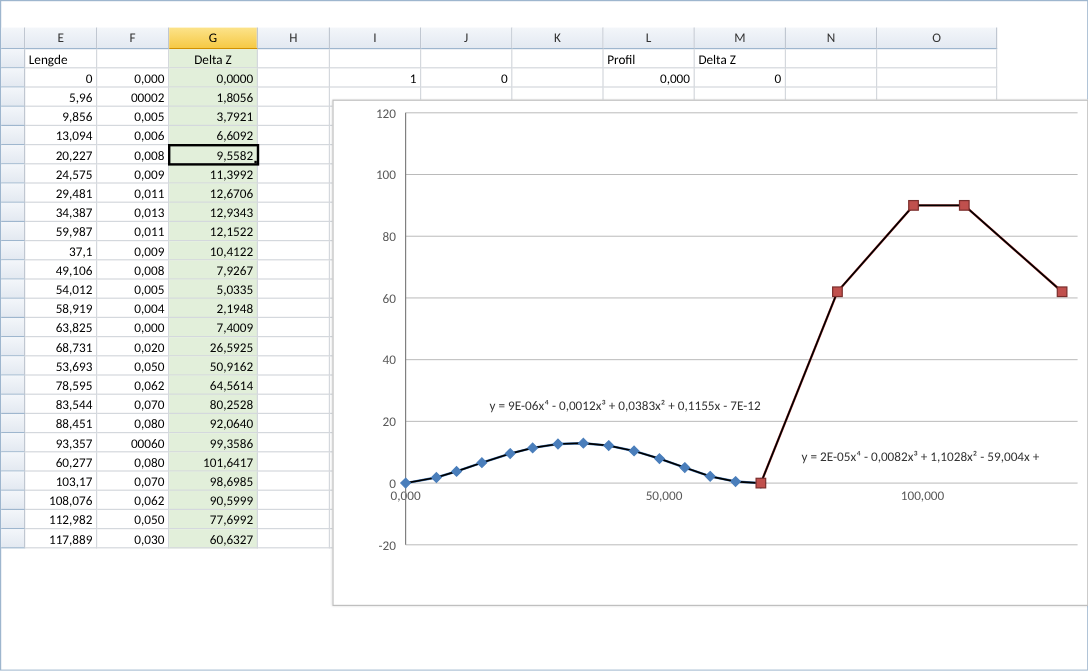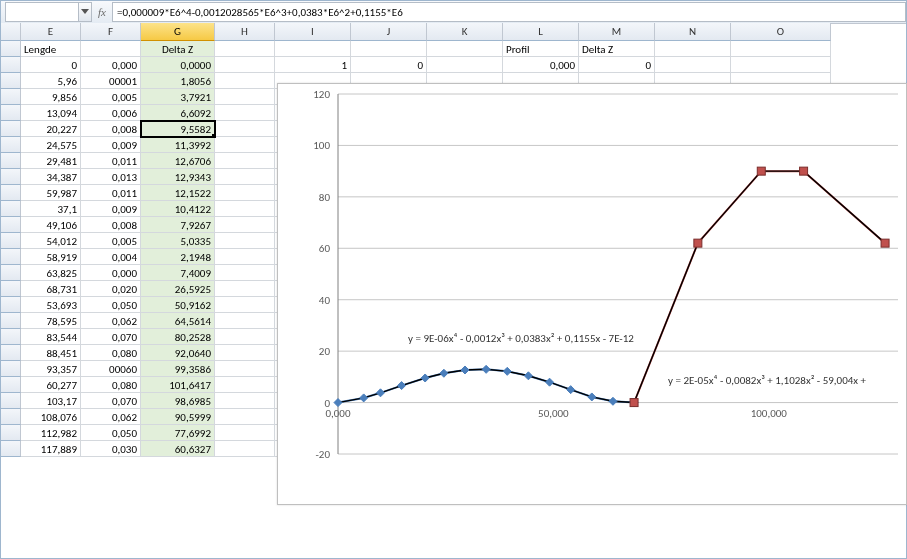--- a/index.html
+++ b/index.html
@@ -132,34 +132,20 @@
     border: 1px solid #bfbfbf;
     box-shadow: 0 0 2px rgba(0,0,0,0.15);
   }
   .chart svg { width:100%; height:100%; }
 </style>
 </head>
 <body>
 
 <div class="workbook">
 
-  <div class="formula-bar">
-    <div class="name-box">
-      <span></span>
-    </div>
-    <div class="name-box-dd">
-      <svg width="8" height="6">
-          <polygon points="0,0 8,0 4,5" fill="#555"></polygon>
-        </svg>
-    </div>
-    <span class="fx">fx</span>
-    <div class="formula-input">
-      <span>=0,000009*E6^4-0,0012028565*E6^3+0,0383*E6^2+0,1155*E6</span>
-    </div>
-  </div>
 
   <div class="grid">
 
     <div class="col-headers">
       <div class="rowsel"></div>
       <div class="colh colE">E</div>
       <div class="colh colF">F</div>
       <div class="colh colG">G</div>
       <div class="colh colH">H</div>
       <div class="colh colI">I</div>
@@ -196,21 +182,21 @@
           <div class="cell colJ num">0</div>
           <div class="cell colK"></div>
           <div class="cell colL num">0,000</div>
           <div class="cell colM num">0</div>
           <div class="cell colN"></div>
           <div class="cell colO"></div>
         </div>
         <div class="row">
           <div class="rowsel"></div>
           <div class="cell colE num">5,96</div>
-          <div class="cell colF num">00001</div>
+          <div class="cell colF num">00002</div>
           <div class="cell colG num gcol">1,8056</div>
           <div class="cell colH"></div>
           <div class="cell colI"></div>
           <div class="cell colJ"></div>
           <div class="cell colK"></div>
           <div class="cell colL"></div>
           <div class="cell colM"></div>
           <div class="cell colN"></div>
           <div class="cell colO"></div>
         </div>

